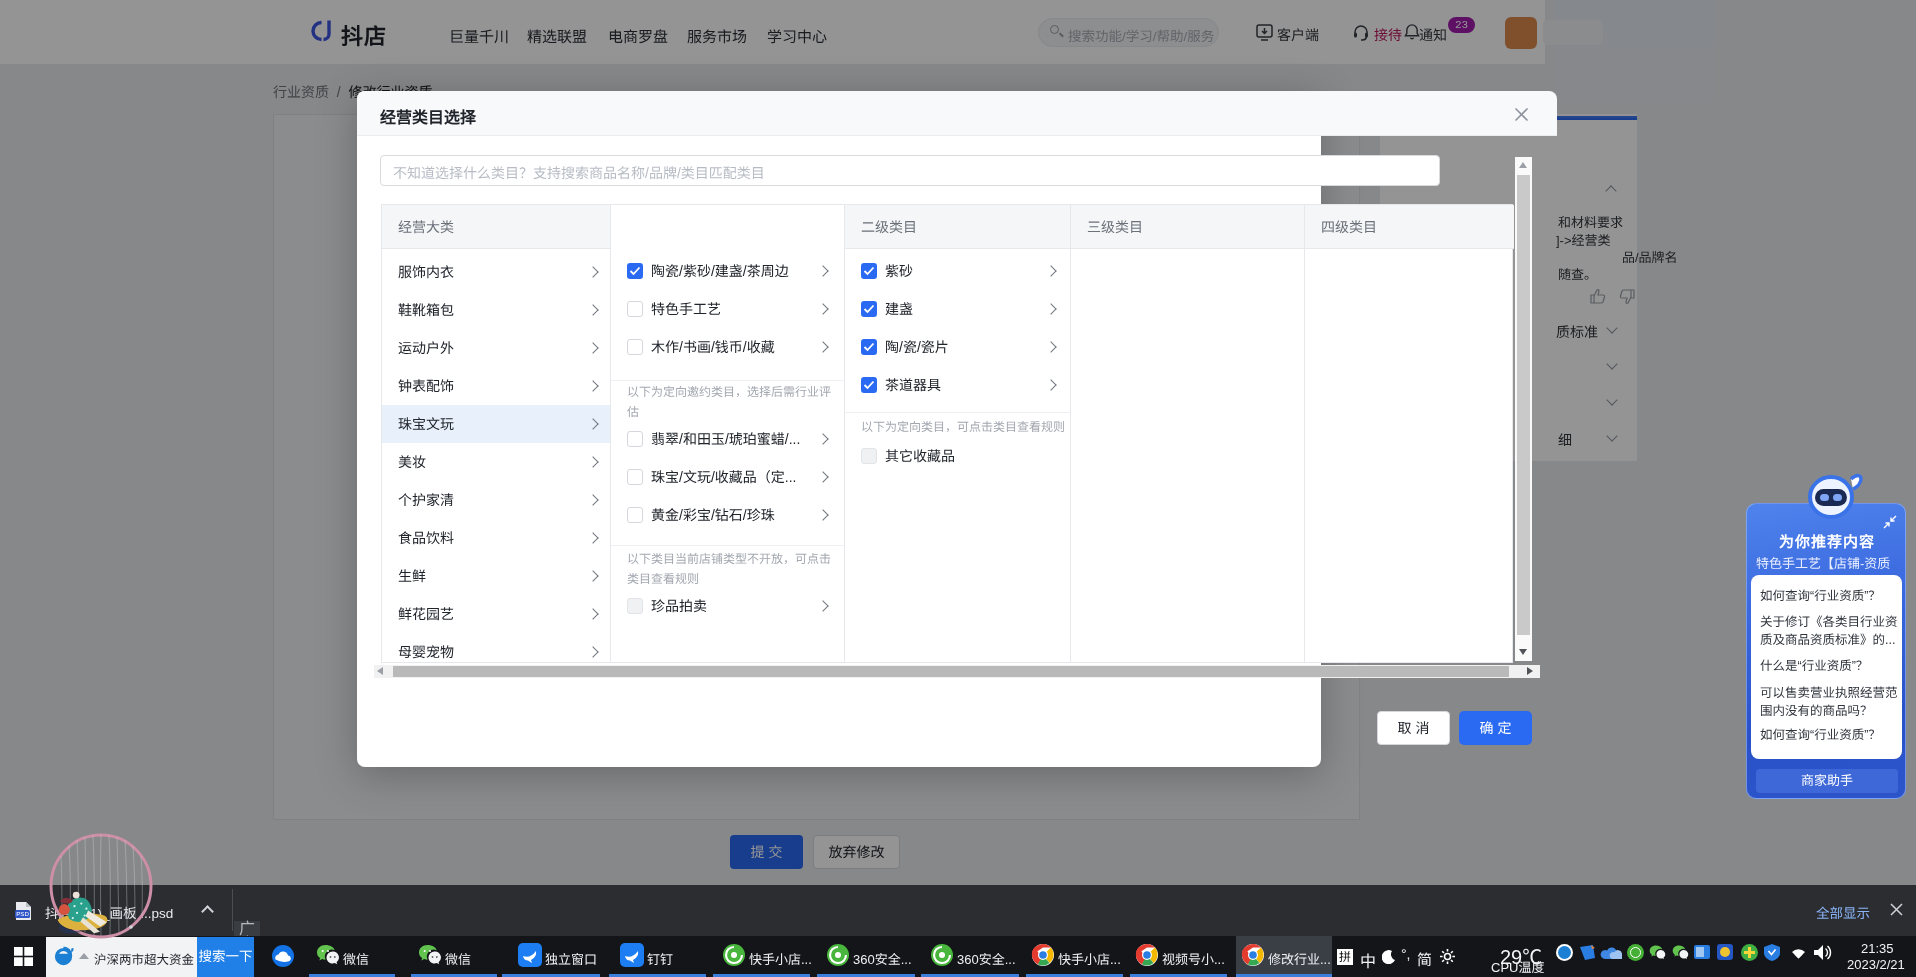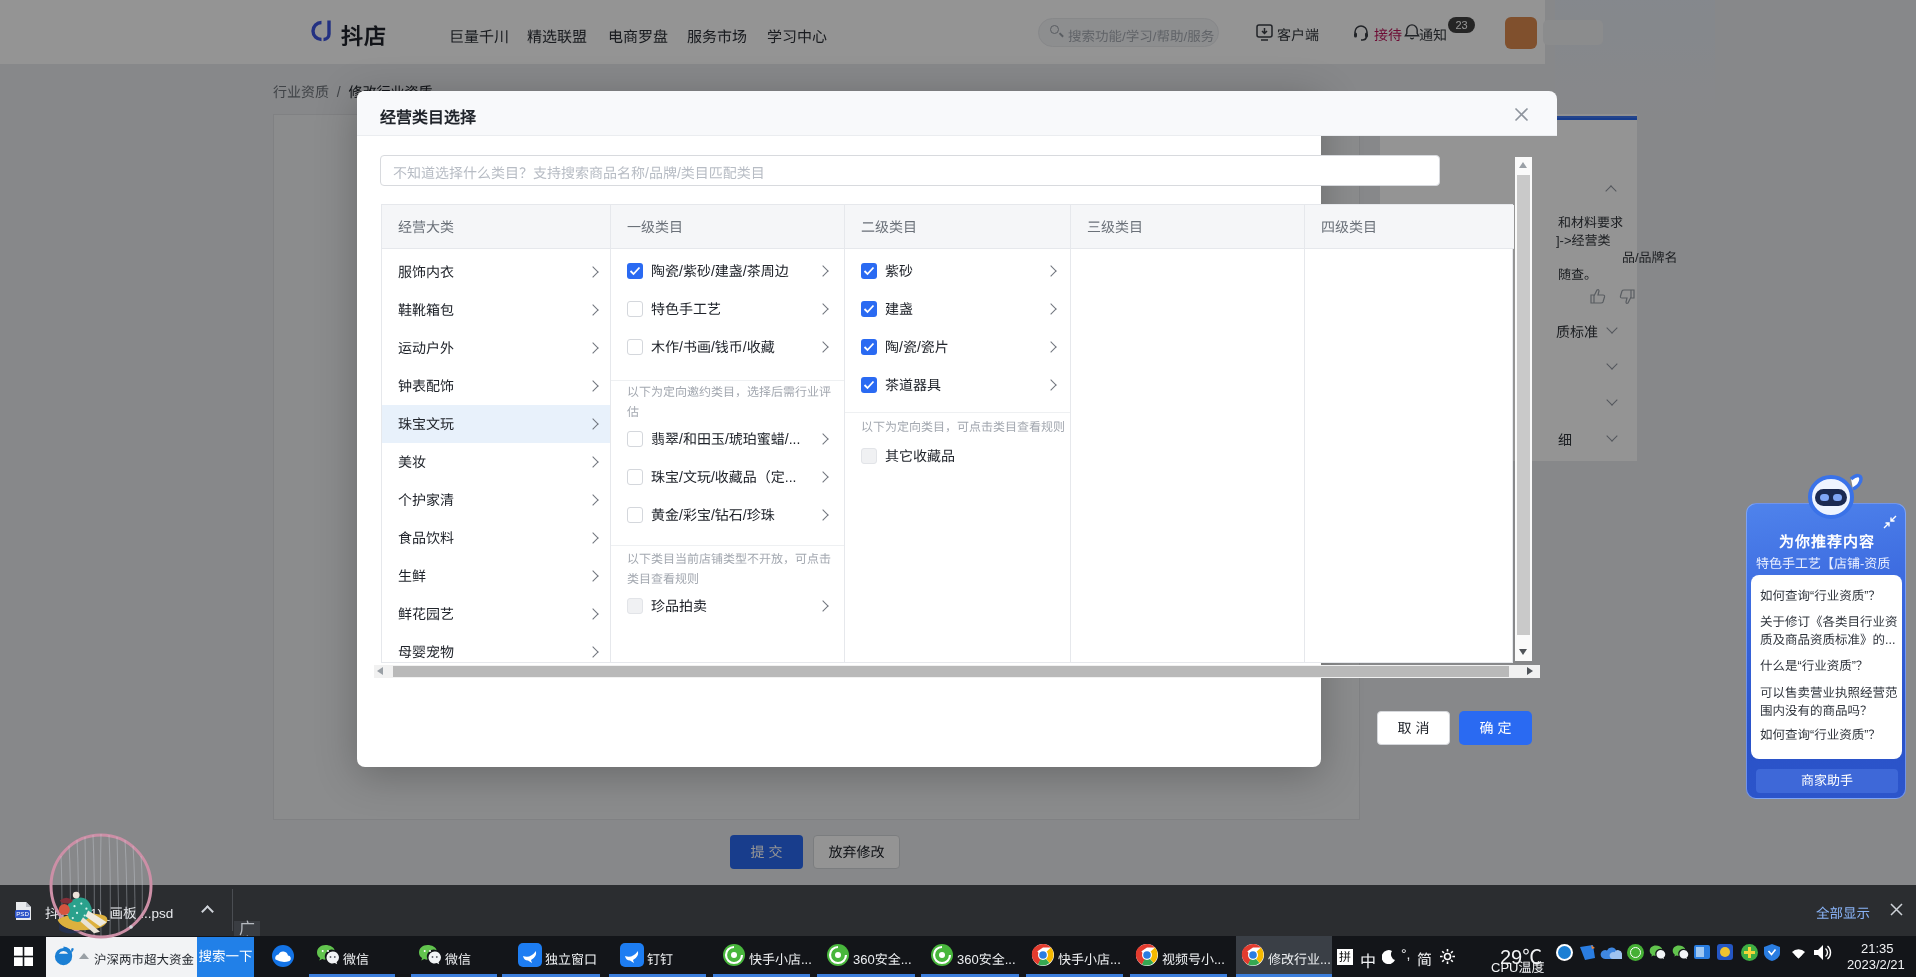--- a/index.html
+++ b/index.html
@@ -100,21 +100,21 @@
       <rect x="13" y="9.5" width="3" height="5" rx="1.5" fill="#3a3e45"></rect>
       <path d="M14.5 14 a4 4 0 0 1 -4 3 h-1.5" fill="none" stroke="#3a3e45" stroke-width="1.5"></path>
     </svg>
     <svg class="abs" style="left:1404px;top:23px" width="16" height="17" viewBox="0 0 17 18">
       <path d="M8.5 2 a5.5 5.5 0 0 1 5.5 5.5 v3.5 l1.5 2.5 h-14 l1.5 -2.5 v-3.5 a5.5 5.5 0 0 1 5.5 -5.5z" fill="none" stroke="#3a3e45" stroke-width="1.5"></path>
       <path d="M6.8 15.5 a1.8 1.8 0 0 0 3.4 0" fill="none" stroke="#3a3e45" stroke-width="1.4"></path>
     </svg>
     <span class="abs" style="left:1277px;top:24px;font-size:14px;color:#33373d;">客户端</span>
     <span class="abs" style="left:1374px;top:24px;font-size:14px;color:#be185d;">接待</span>
     <span class="abs" style="left:1419px;top:24px;font-size:14px;color:#33373d;">通知</span>
-    <div class="abs" style="left:1448px;top:17px;width:27px;height:16px;border-radius:8px;background:#404040;color:#fff;font-size:11px;text-align:center;line-height:16px;">23</div>
+    <div class="abs" style="left:1448px;top:17px;width:27px;height:16px;border-radius:8px;background:#a21caf;color:#fff;font-size:11px;text-align:center;line-height:16px;font-family:Liberation Mono, monospace;">23</div>
     <div class="abs" style="left:1505px;top:17px;width:32px;height:32px;border-radius:6px;background:#dd8a4e;z-index:3;"></div>
     <div class="abs" style="left:1543px;top:20px;width:60px;height:25px;border-radius:5px;background:#f0f1f3;z-index:3;"></div>
   </div>
   <div id="crumb">行业资质&nbsp;&nbsp;/&nbsp;&nbsp;<span style="color:#20242b;">修改行业资质</span></div>
   <div id="card"></div>
   <div id="rpanel"></div>
   <i class="ch chu" style="left:1607px;top:187px;border-color:#8f959e;"></i>
   <span class="rtx" style="left:1558px;top:212px;">和材料要求</span>
   <span class="rtx" style="left:1556px;top:230px;">]-&gt;经营类</span>
   <span class="rtx" style="left:1622px;top:247px;">品/品牌名</span>
@@ -191,21 +191,20 @@
       <div class="row" style="top:390px">
           <span class="lbl">鲜花园艺</span>
           <i class="ch chr" style="right:13px;top:15px"></i>
         </div>
       <div class="row" style="top:428px">
           <span class="lbl">母婴宠物</span>
           <i class="ch chr" style="right:13px;top:15px"></i>
         </div>
     </div>
     <div class="col" style="left:229px;width:234px;">
-      <div class="colhead">一级类目</div>
       <div class="row" style="top:47px">
           <span class="cb on">
             <svg width="16" height="16" viewBox="0 0 16 16">
               <path d="M3.5 8 l3 3 l6-6.5" stroke="#fff" stroke-width="1.8" fill="none"></path>
             </svg>
           </span>
           <span class="lbl2">陶瓷/紫砂/建盏/茶周边</span>
           <i class="ch chr" style="right:17px;top:15px"></i>
         </div>
       <div class="row" style="top:85px">

